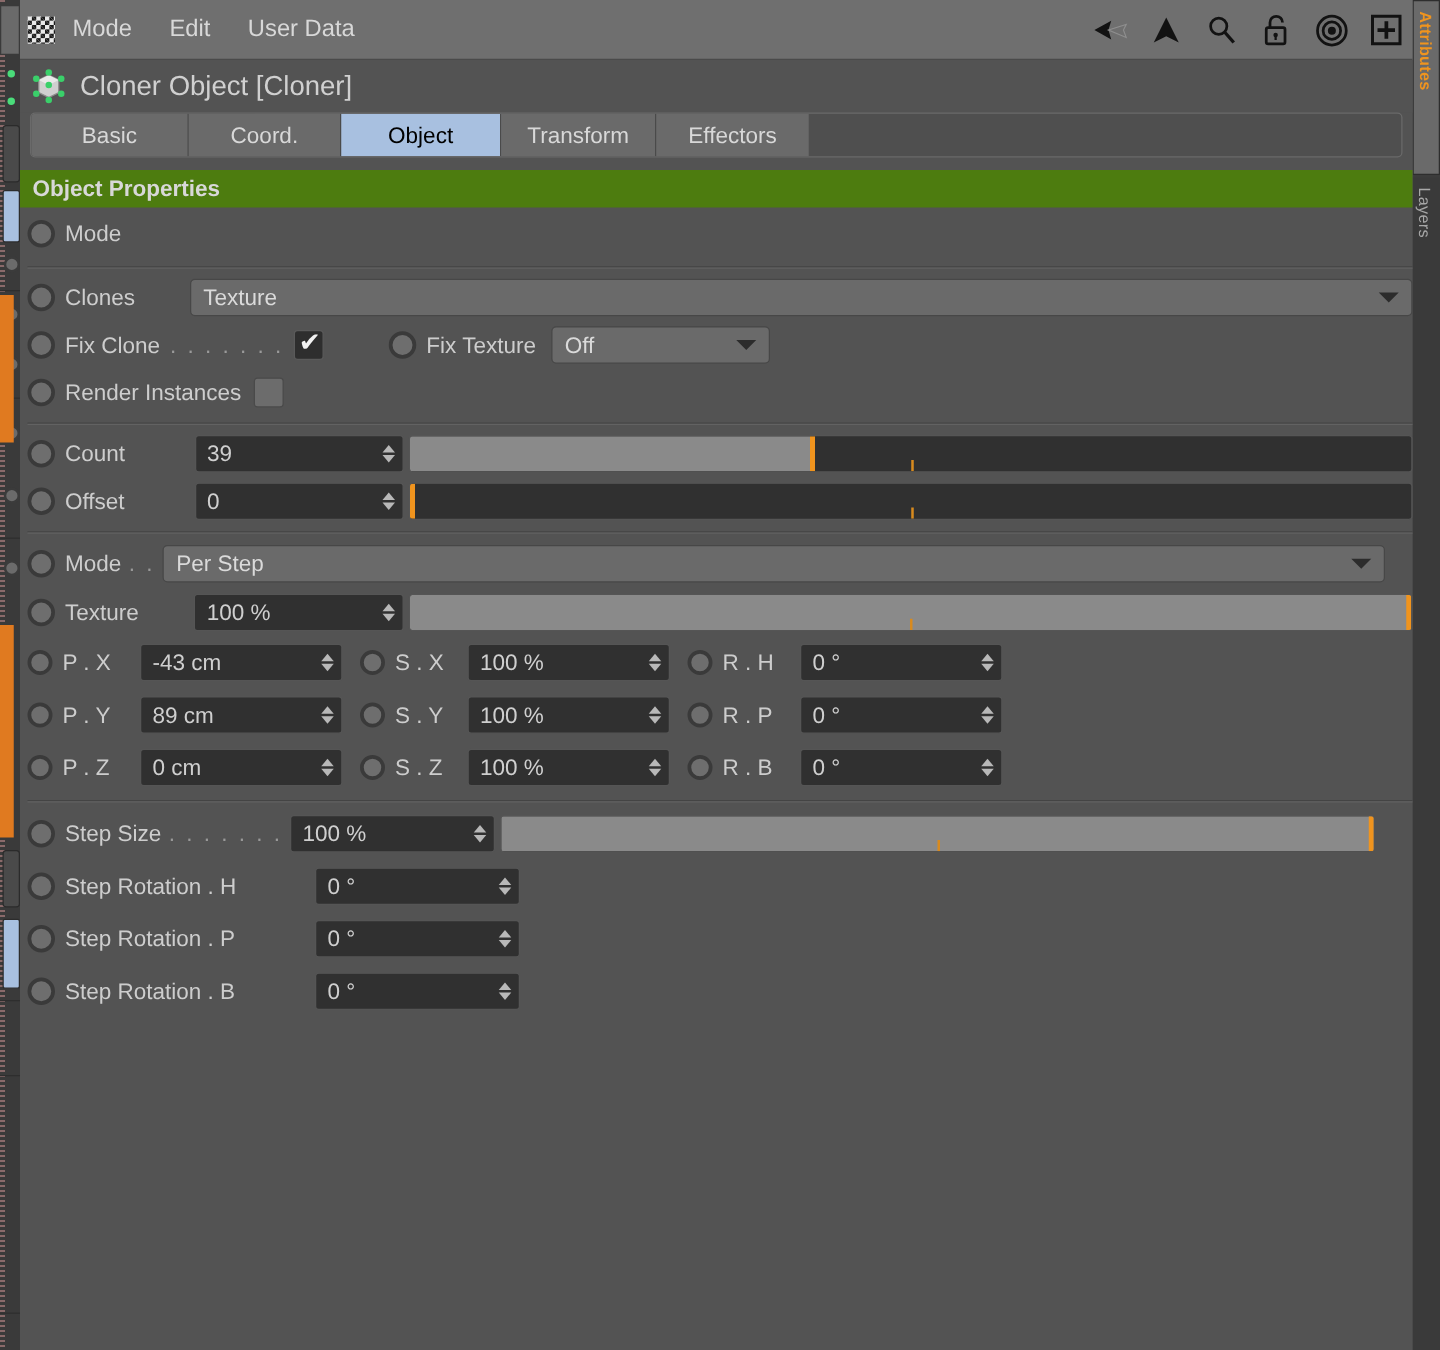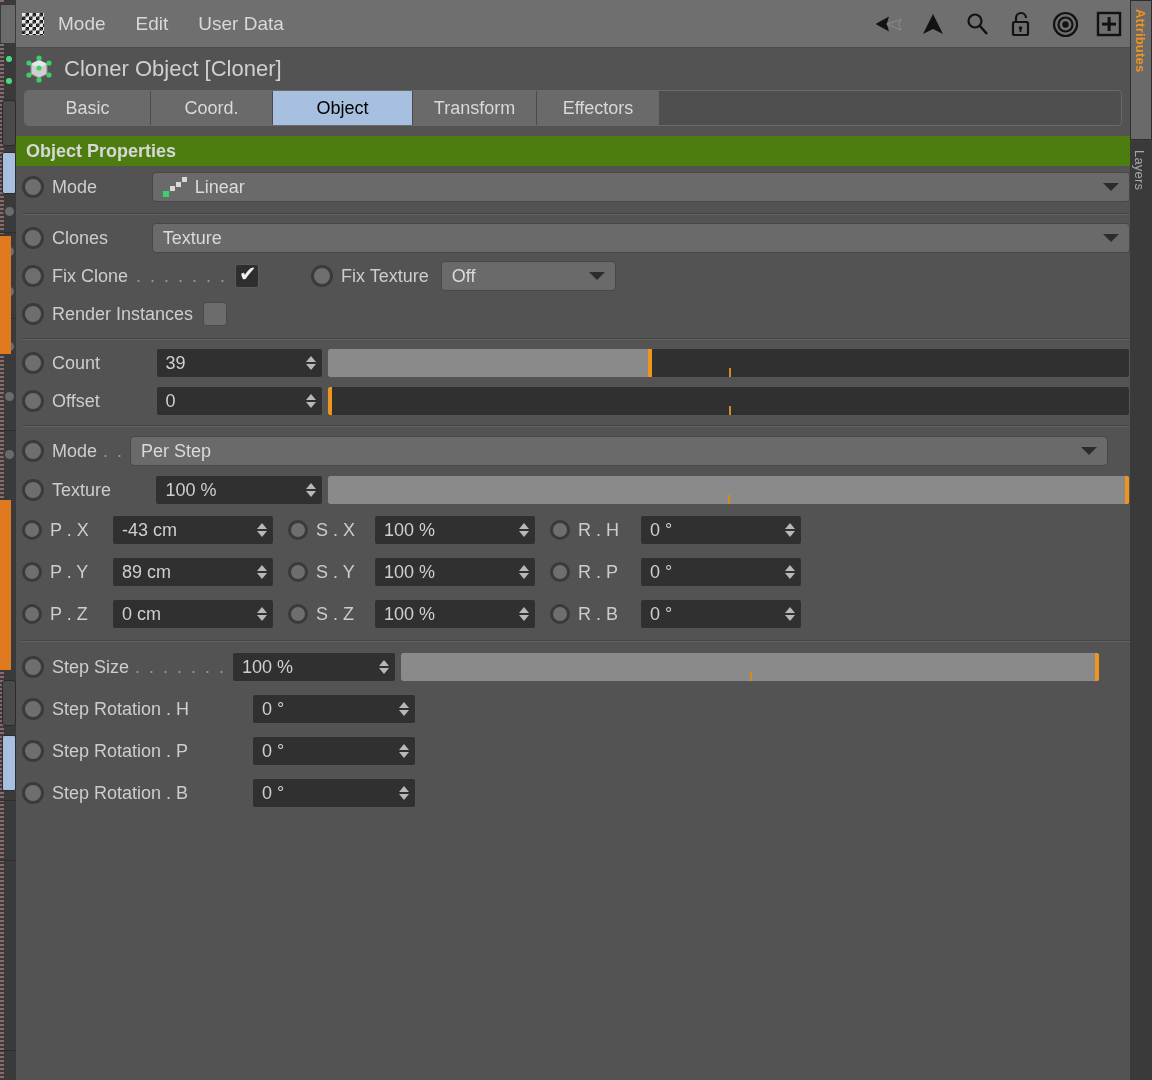--- a/index.html
+++ b/index.html
@@ -230,40 +230,30 @@
           <circle cx="5" cy="9" r="2.6" fill="#3ad06a"></circle>
           <circle cx="15" cy="14" r="2.6" fill="#3ad06a"></circle>
         </svg>
       </span>
       <span class="obj-title">Cloner Object [Cloner]</span>
     </div>
 
     <div class="tabrow">
       <div class="tab" style="width:126px">Basic</div>
       <div class="tab" style="width:122px">Coord.</div>
-      <div class="tab sel" style="width:140px">Object</div>
+      <div class="tab sel" style="width:128px">Object</div>
       <div class="tab" style="width:124px">Transform</div>
       <div class="tab" style="width:122px;border-right:none">Effectors</div>
     </div>
 
     <div class="sec-head">Object Properties</div>
 
     <div class="row" style="height:42px">
       <span class="bullet"></span>
       <span class="lbl" style="width:100px">Mode</span>
-      <div class="combo" style="width:982px">
-        <span class="linear-ic">
-          <span class="li-g" style="left:0;bottom:0"></span>
-          <span class="li-d" style="left:7px;bottom:6px"></span>
-          <span class="li-d" style="left:13px;bottom:10px"></span>
-          <span class="li-d" style="left:19px;bottom:15px"></span>
-        </span>
-        <span>Linear</span>
-        <span class="caret"></span>
-      </div>
     </div>
 
     <div class="divider2"></div>
 
     <div class="row">
       <span class="bullet"></span>
       <span class="lbl" style="width:100px">Clones</span>
       <div class="combo" style="width:982px">
         <span>Texture</span>
         <span class="caret"></span>

